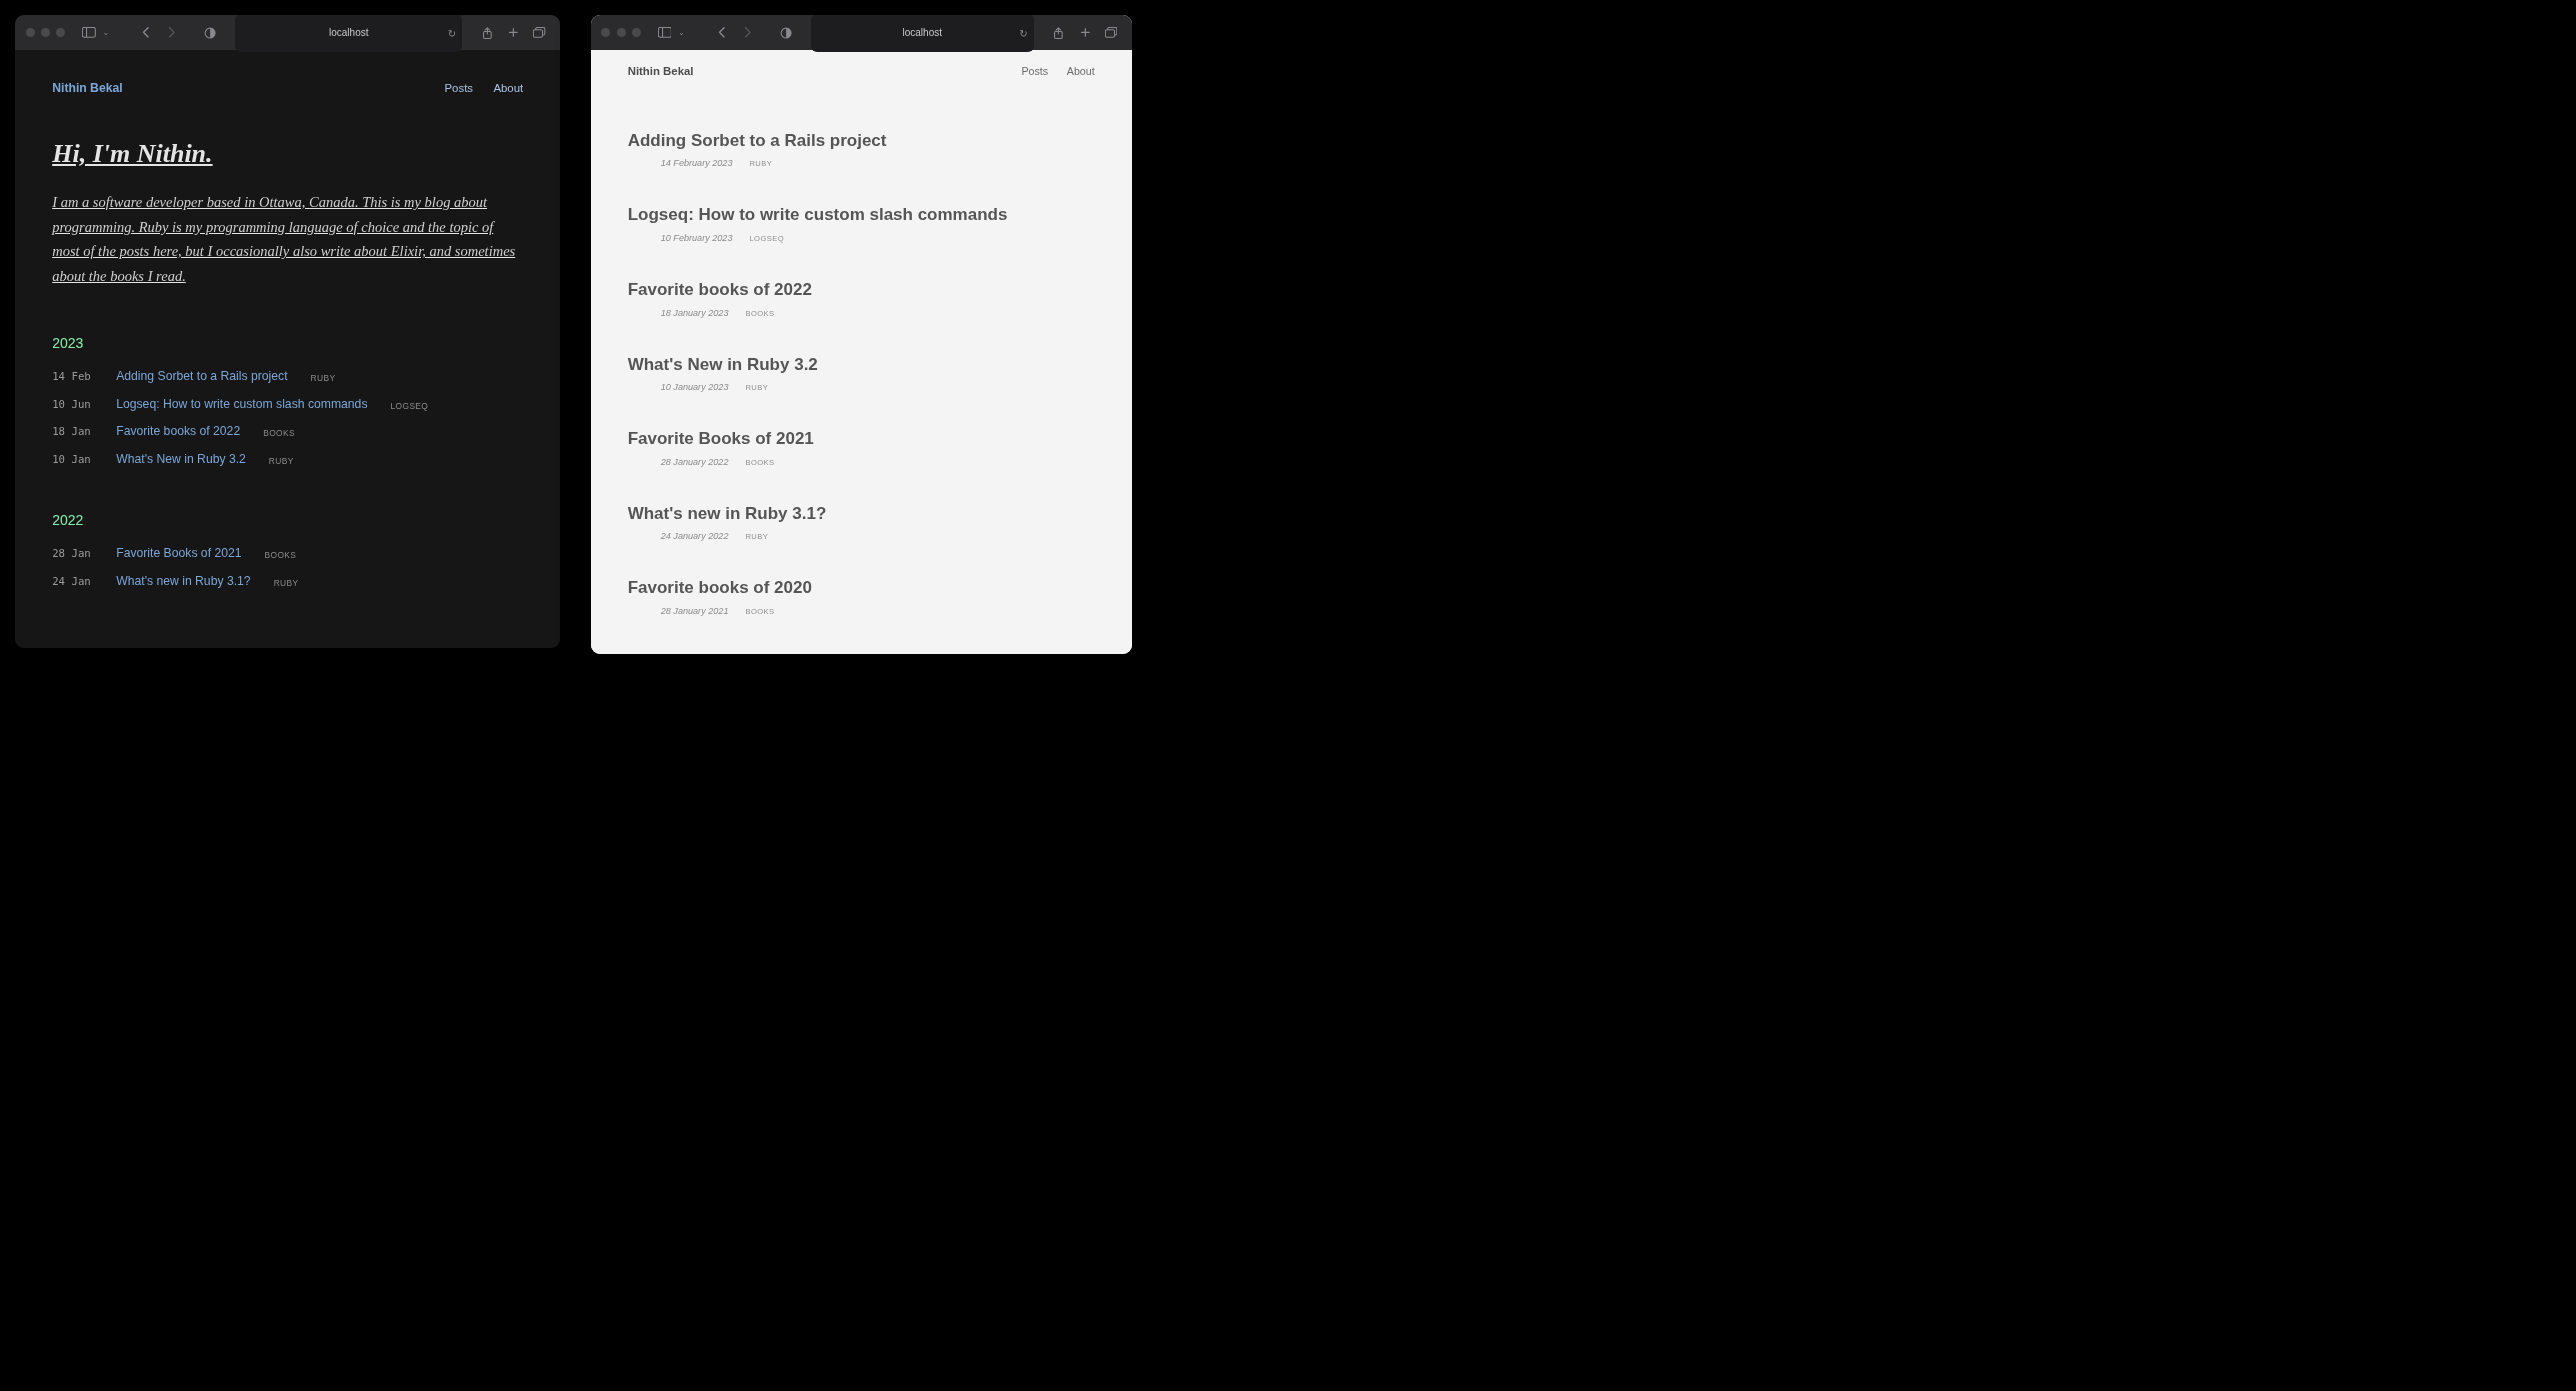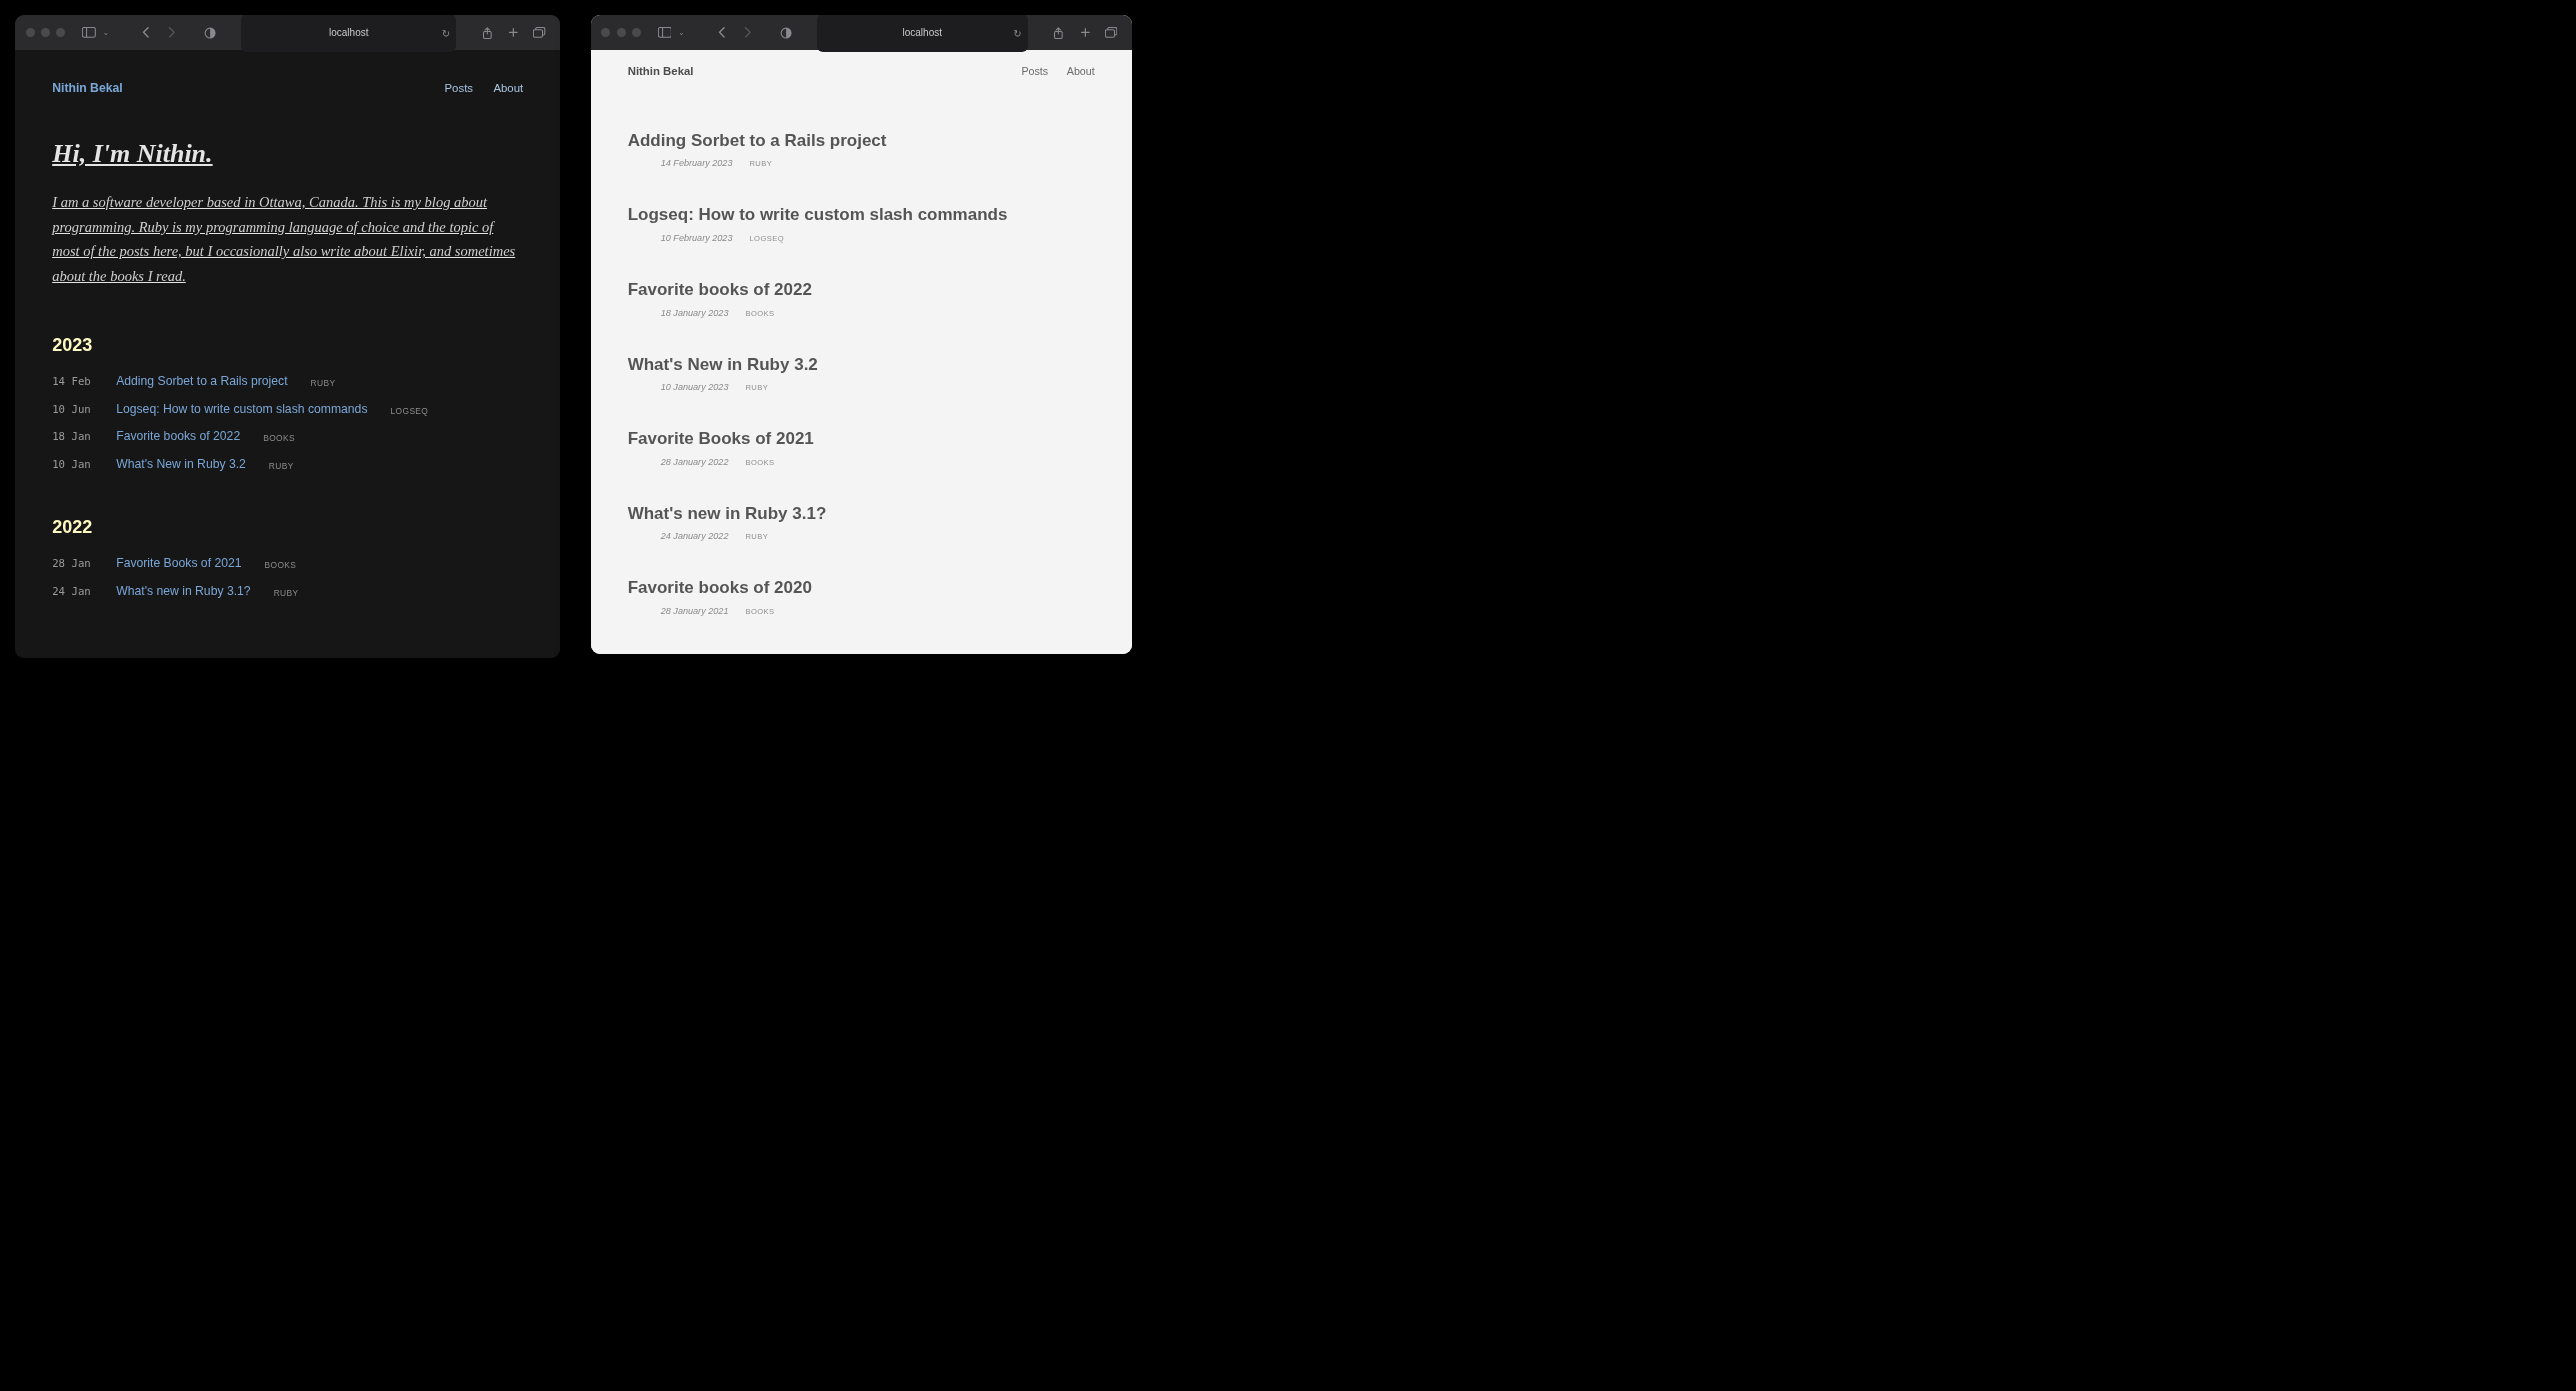--- a/index.html
+++ b/index.html
@@ -41,21 +41,21 @@
     display:flex; align-items:center; justify-content:center;
     border-radius:4.6px;
     font-size:10.7px;
     cursor:default;
   }
   .tb-btn.grouped { margin-right:-3px;}
   .chev-down { font-size:7.6px; margin-left:-6.1px;}
 
   .addrbar {
     flex:1;
-    margin:0 15px;
+    margin:0 9px;
     background:#1d1d1f;
     border-radius:6.1px;
     height:38px;
     display:flex;
     align-items:center;
     justify-content:center;
     position:relative;
     color:#c9c9cc;
     font-size:10px;
   }
@@ -80,21 +80,21 @@
 
   .hero {
     font-family: Georgia, "Times New Roman", serif;
     font-style: italic;
     color:#e4e4e4;
     text-decoration:underline;
   }
   .hero h1 { font-weight:700; font-size:26px; margin-bottom:21.3px; font-style:italic; }
   .hero p { font-size:14.5px; line-height:1.7; color:#cfcfcf; }
 
-  .year-heading-dark { color:#fef9c3; font-weight:700; font-size:18px; margin-top:46px; margin-bottom:18.3px; }
+  .year-heading-dark { color:#86efac; font-weight:400; font-size:14px; margin-top:46px; margin-bottom:18.3px; }
 
   .post-row {
     display:flex; align-items:flex-end; gap:20px;
     margin-bottom:13.7px;
     font-size:12.2px;
   }
   .post-date-mono {
     font-family: ui-monospace, Menlo, Consolas, monospace;
     color:#9a9a9a;
     font-size:10.7px;

